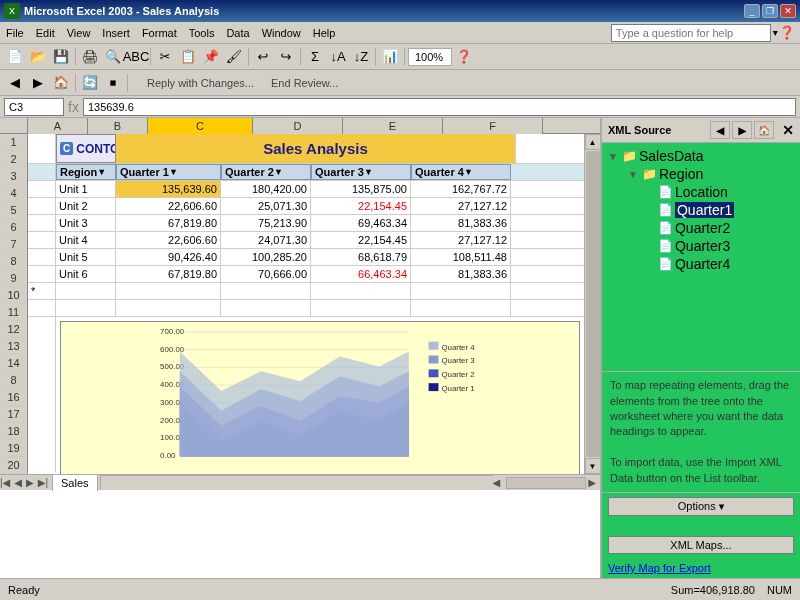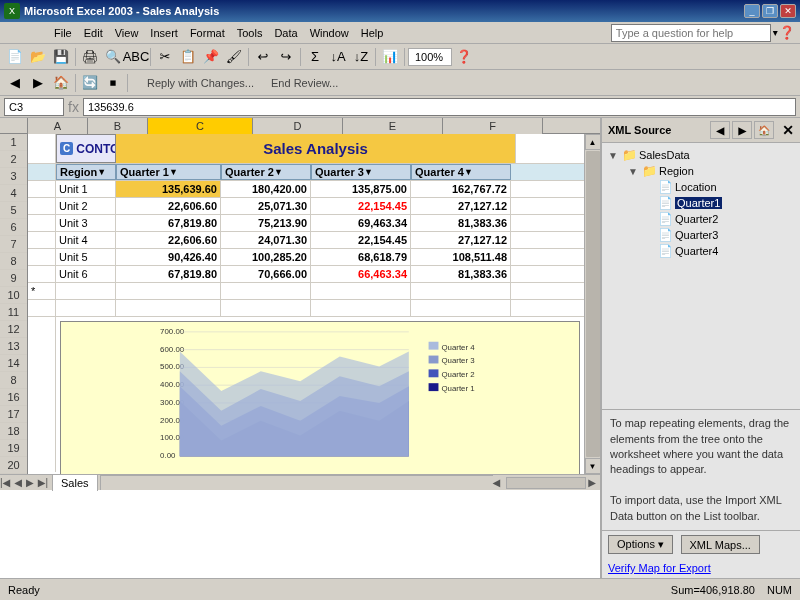--- a/index.html
+++ b/index.html
@@ -22,21 +22,20 @@
     .tb-btn { width: 16px; height: 14px; border-radius: 2px; border: 1px solid #aaa; display: flex; align-items: center; justify-content: center; font-size: 9px; cursor: pointer; color: white; background: #5a8fc4; }
     .tb-btn.close { background: #c04040; }
 
     
     .menu-bar {
       background: #d4d0c8;
       height: 22px;
       display: flex;
       align-items: center;
       border-bottom: 1px solid #aaa;
-      padding-left: 48px;
     }
     .menu-bar-left { display: flex; align-items: center; gap: 0; flex: 1; }
     .menu-item { padding: 2px 6px; font-size: 11px; cursor: pointer; }
     .menu-bar-right { display: flex; align-items: center; gap: 2px; padding-right: 4px; }
     .help-box { border: 1px solid #7a7a7a; background: white; height: 18px; width: 160px; padding: 1px 4px; font-size: 11px; color: #888; }
 
     
     .toolbar {
       background: #d4d0c8;
       height: 26px;
@@ -131,21 +130,21 @@
     .grid-row { display: flex; border-bottom: 1px solid #d0ccc4; height: 17px; }
     .grid-cell {
       border-right: 1px solid #d0ccc4;
       padding: 1px 3px;
       font-size: 11px;
       display: flex;
       align-items: center;
       overflow: hidden;
       white-space: nowrap;
     }
-    .cell-right { justify-content: flex-end; font-weight: bold; }
+    .cell-right { justify-content: flex-end; }
     .cell-red { color: red; }
     .cell-selected { background: #f5c842; }
     .cell-header-row { background: #d4e8f0; font-weight: bold; }
     .cell-total { font-weight: bold; }
     .cell-logo { background: #f0f0f0; }
 
     
     .chart-area {
       background: #ffffcc;
       border: 1px solid #888;
@@ -183,21 +182,21 @@
       justify-content: space-between;
       padding: 0 8px;
       border-top: 1px solid #aaa;
       font-size: 11px;
     }
 
     
     .xml-panel {
       width: 200px;
       min-width: 200px;
-      background: #e5e5e5;
+      background: #22c55e;
       border-left: 2px solid #aaa;
       display: flex;
       flex-direction: column;
       font-size: 11px;
     }
     .xml-panel-header {
       background: #d4d0c8;
       padding: 3px 6px;
       display: flex;
       align-items: center;
@@ -208,27 +207,27 @@
     }
     .xml-panel-icons { display: flex; gap: 2px; align-items: center; }
     .xml-icon-btn { width: 20px; height: 18px; border: 1px solid #aaa; background: #d4d0c8; display: flex; align-items: center; justify-content: center; cursor: pointer; font-size: 10px; }
     .xml-section { padding: 4px 6px; }
     .xml-label { font-size: 11px; color: #333; margin-bottom: 2px; }
     .xml-dropdown { width: 100%; border: 1px solid #aaa; background: white; padding: 2px 4px; font-size: 11px; height: 20px; }
     .xml-tree { padding: 4px 6px; flex: 1; }
     .tree-item { display: flex; align-items: center; gap: 2px; padding: 1px 0; cursor: pointer; }
     .tree-expand { font-size: 10px; color: #555; width: 12px; }
     .tree-icon { font-size: 12px; }
-    .tree-label { font-size: 11px; }
+    .tree-label { font-size: 14px; }
     .tree-label.selected { background: #0a246a; color: white; padding: 0 2px; }
     .tree-child { padding-left: 20px; }
     .tree-grandchild { padding-left: 36px; }
     .xml-info-text { padding: 6px 8px; font-size: 11px; color: #333; line-height: 1.4; border-top: 1px solid #aaa; }
     .xml-footer { padding: 4px 6px; border-top: 1px solid #aaa; }
-    .xml-footer-buttons { display: flex; gap: 8px; }
+    .xml-footer-buttons { display: flex; gap: 20px; flex-direction: column; }
     .xml-btn { border: 1px solid #7a7a7a; background: #d4d0c8; padding: 2px 8px; font-size: 11px; cursor: pointer; }
     .xml-verify { font-size: 11px; color: blue; text-decoration: underline; padding: 4px 6px; cursor: pointer; }
 
     
     .cw-a { width: 28px; min-width: 28px; }
     .cw-b { width: 60px; min-width: 60px; }
     .cw-c { width: 105px; min-width: 105px; }
     .cw-d { width: 90px; min-width: 90px; }
     .cw-e { width: 100px; min-width: 100px; }
     .cw-f { width: 100px; min-width: 100px; }

